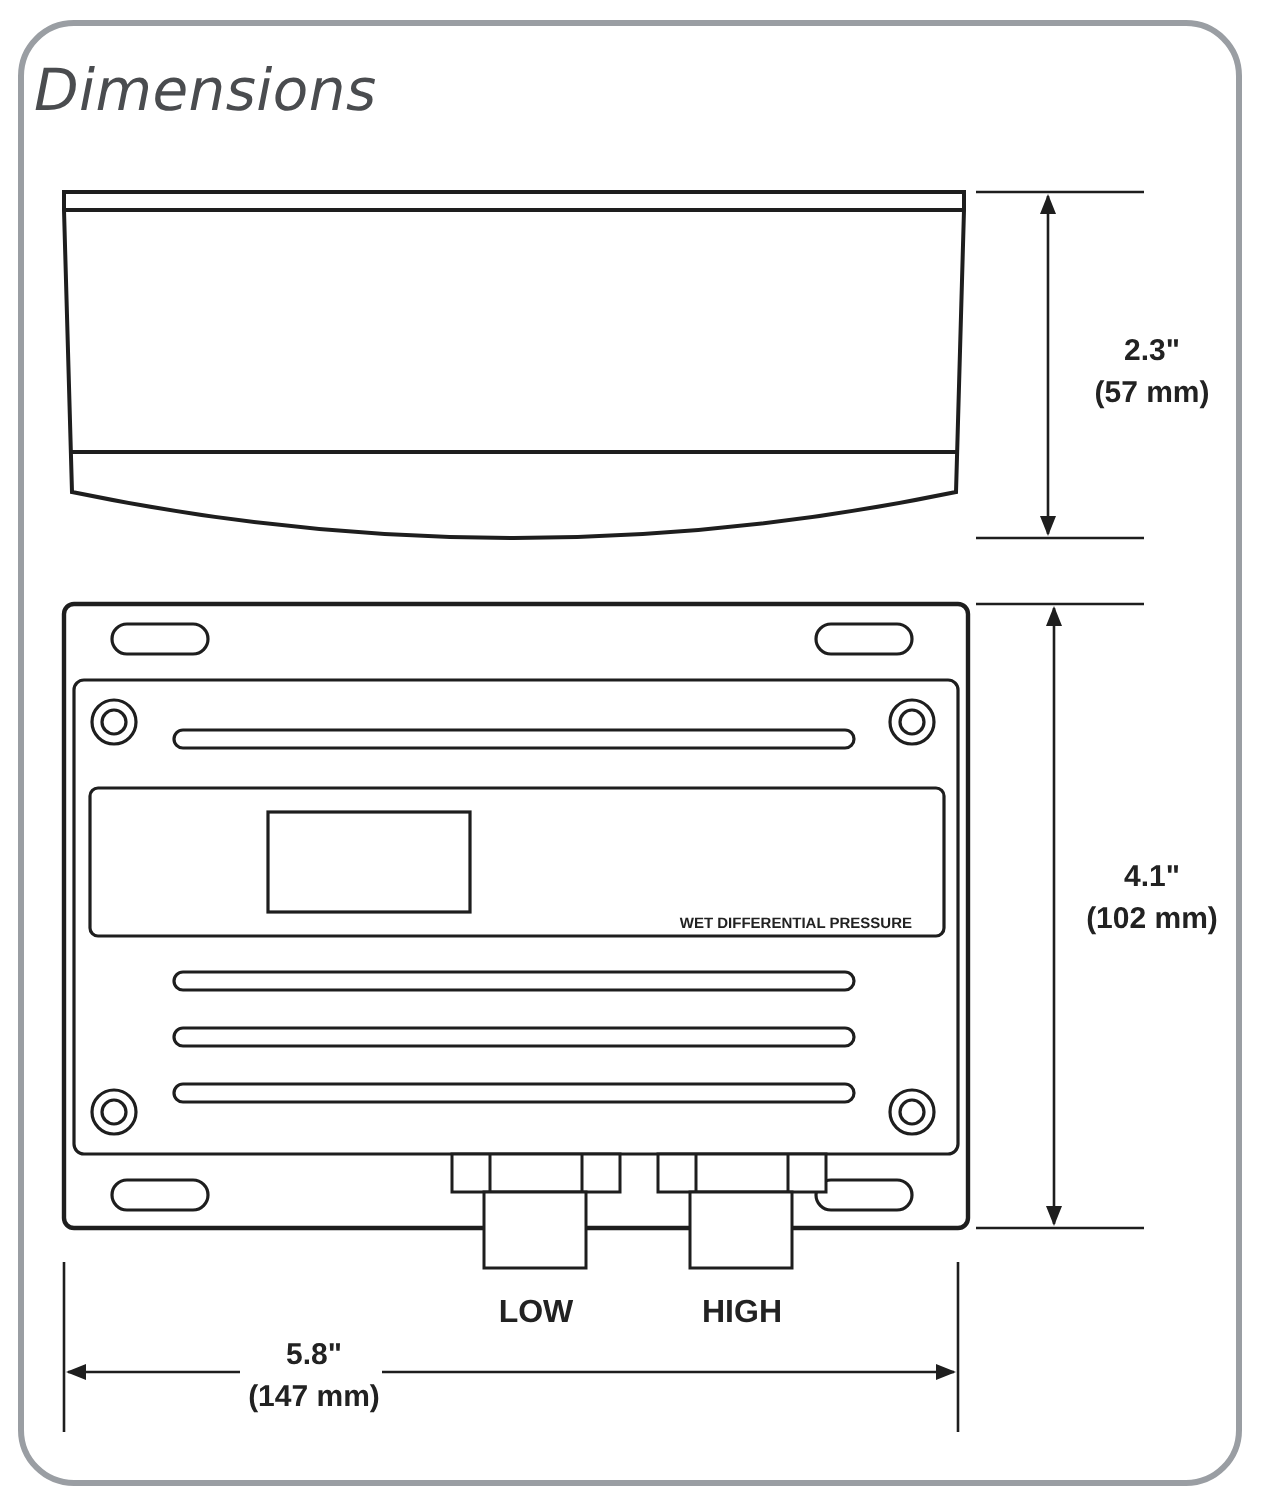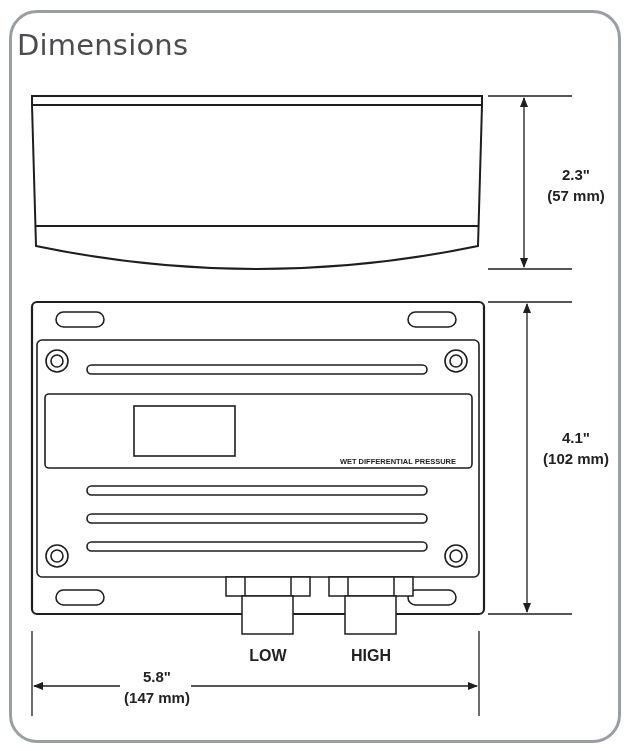--- a/index.html
+++ b/index.html
@@ -3,21 +3,21 @@
 <meta charset="utf-8">
 <style>
   html, body { margin:0; padding:0; background:#ffffff; }
   body { width:632px; height:751px; position:relative; overflow:hidden; font-family:"Liberation Sans", sans-serif; }
   .card {
     position:absolute; left:9px; top:10px; width:612px; height:733px;
     border:3px solid #9a9ea3; border-radius:28px; box-sizing:border-box; background:#fff;
   }
   .title {
     position:absolute; left:17px; top:28px; font-size:29px; color:#4a4c4f;
-    font-family:"DejaVu Sans", sans-serif; letter-spacing:0.2px;
+    font-family:"DejaVu Sans", sans-serif; letter-spacing:0.2px;font-style:italic;
   }
   svg { position:absolute; left:0; top:0; }
   .dim { font-family:"Liberation Sans", sans-serif; font-weight:bold; font-size:15px; fill:#222; }
   .lbl { font-family:"Liberation Sans", sans-serif; font-weight:bold; font-size:16px; fill:#222; }
   .tiny { font-family:"Liberation Sans", sans-serif; font-weight:bold; font-size:7.5px; fill:#222; }
 </style>
 </head>
 <body>
 
 <div class="card"></div>

